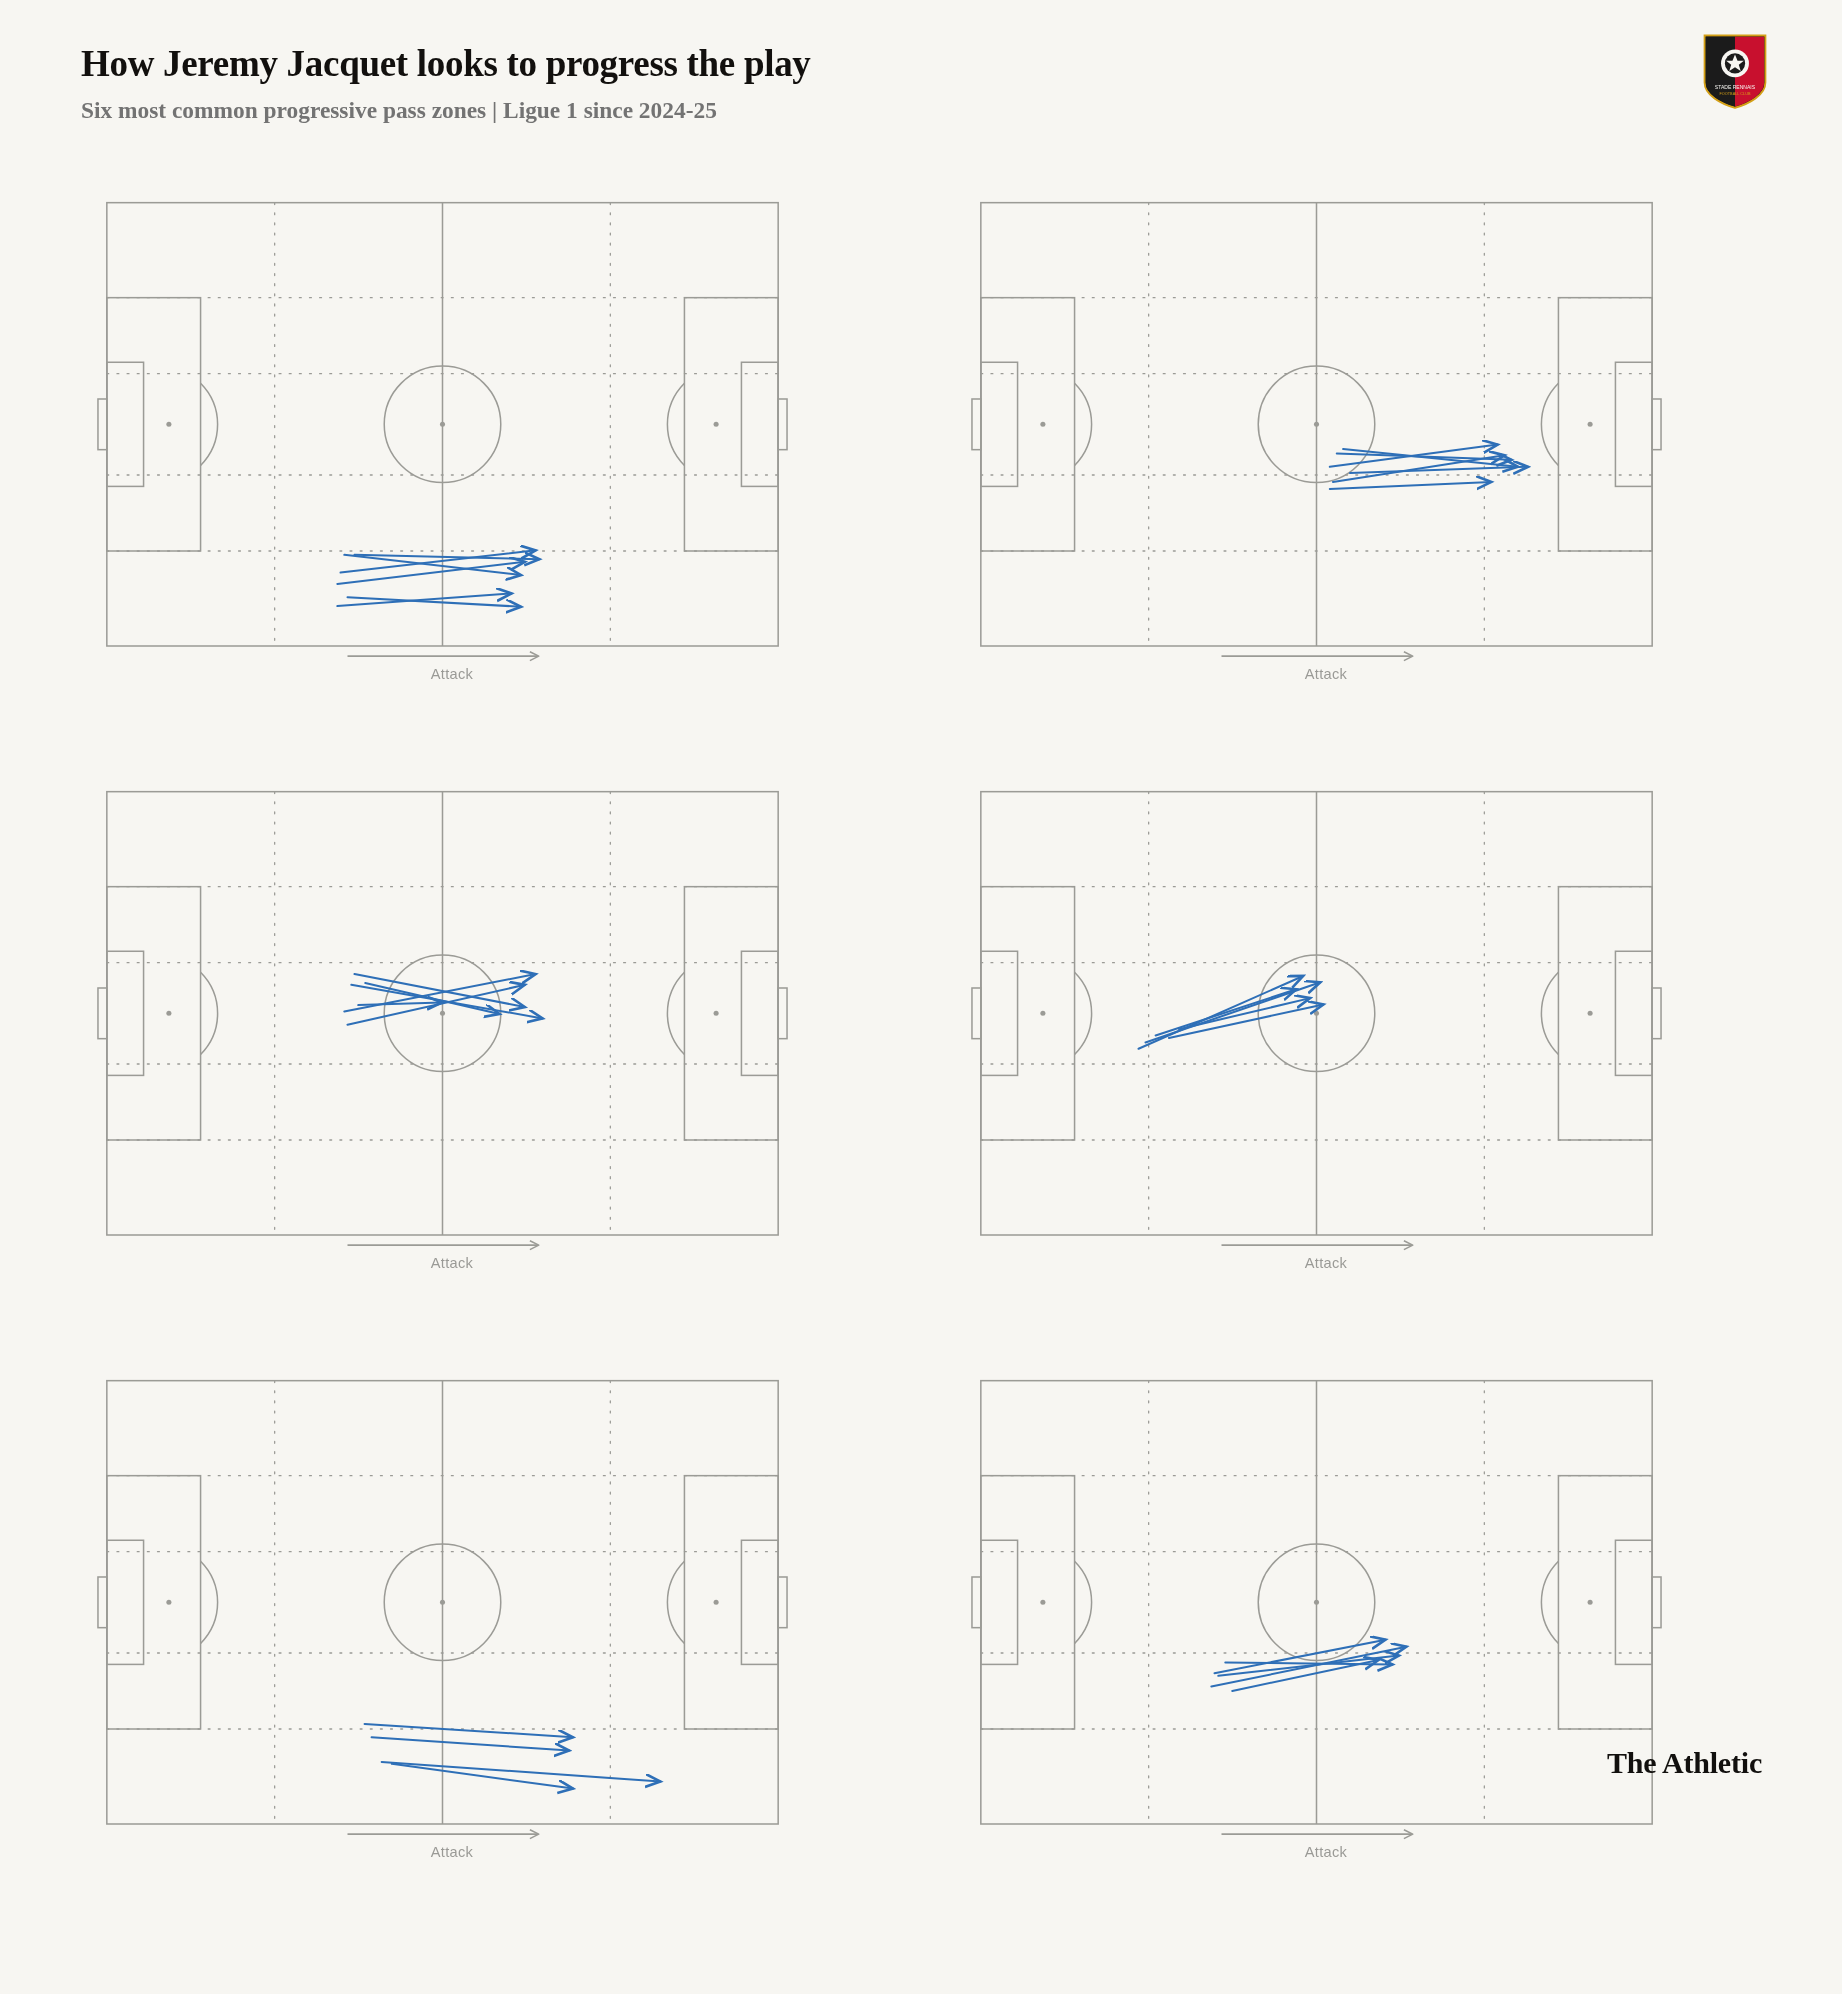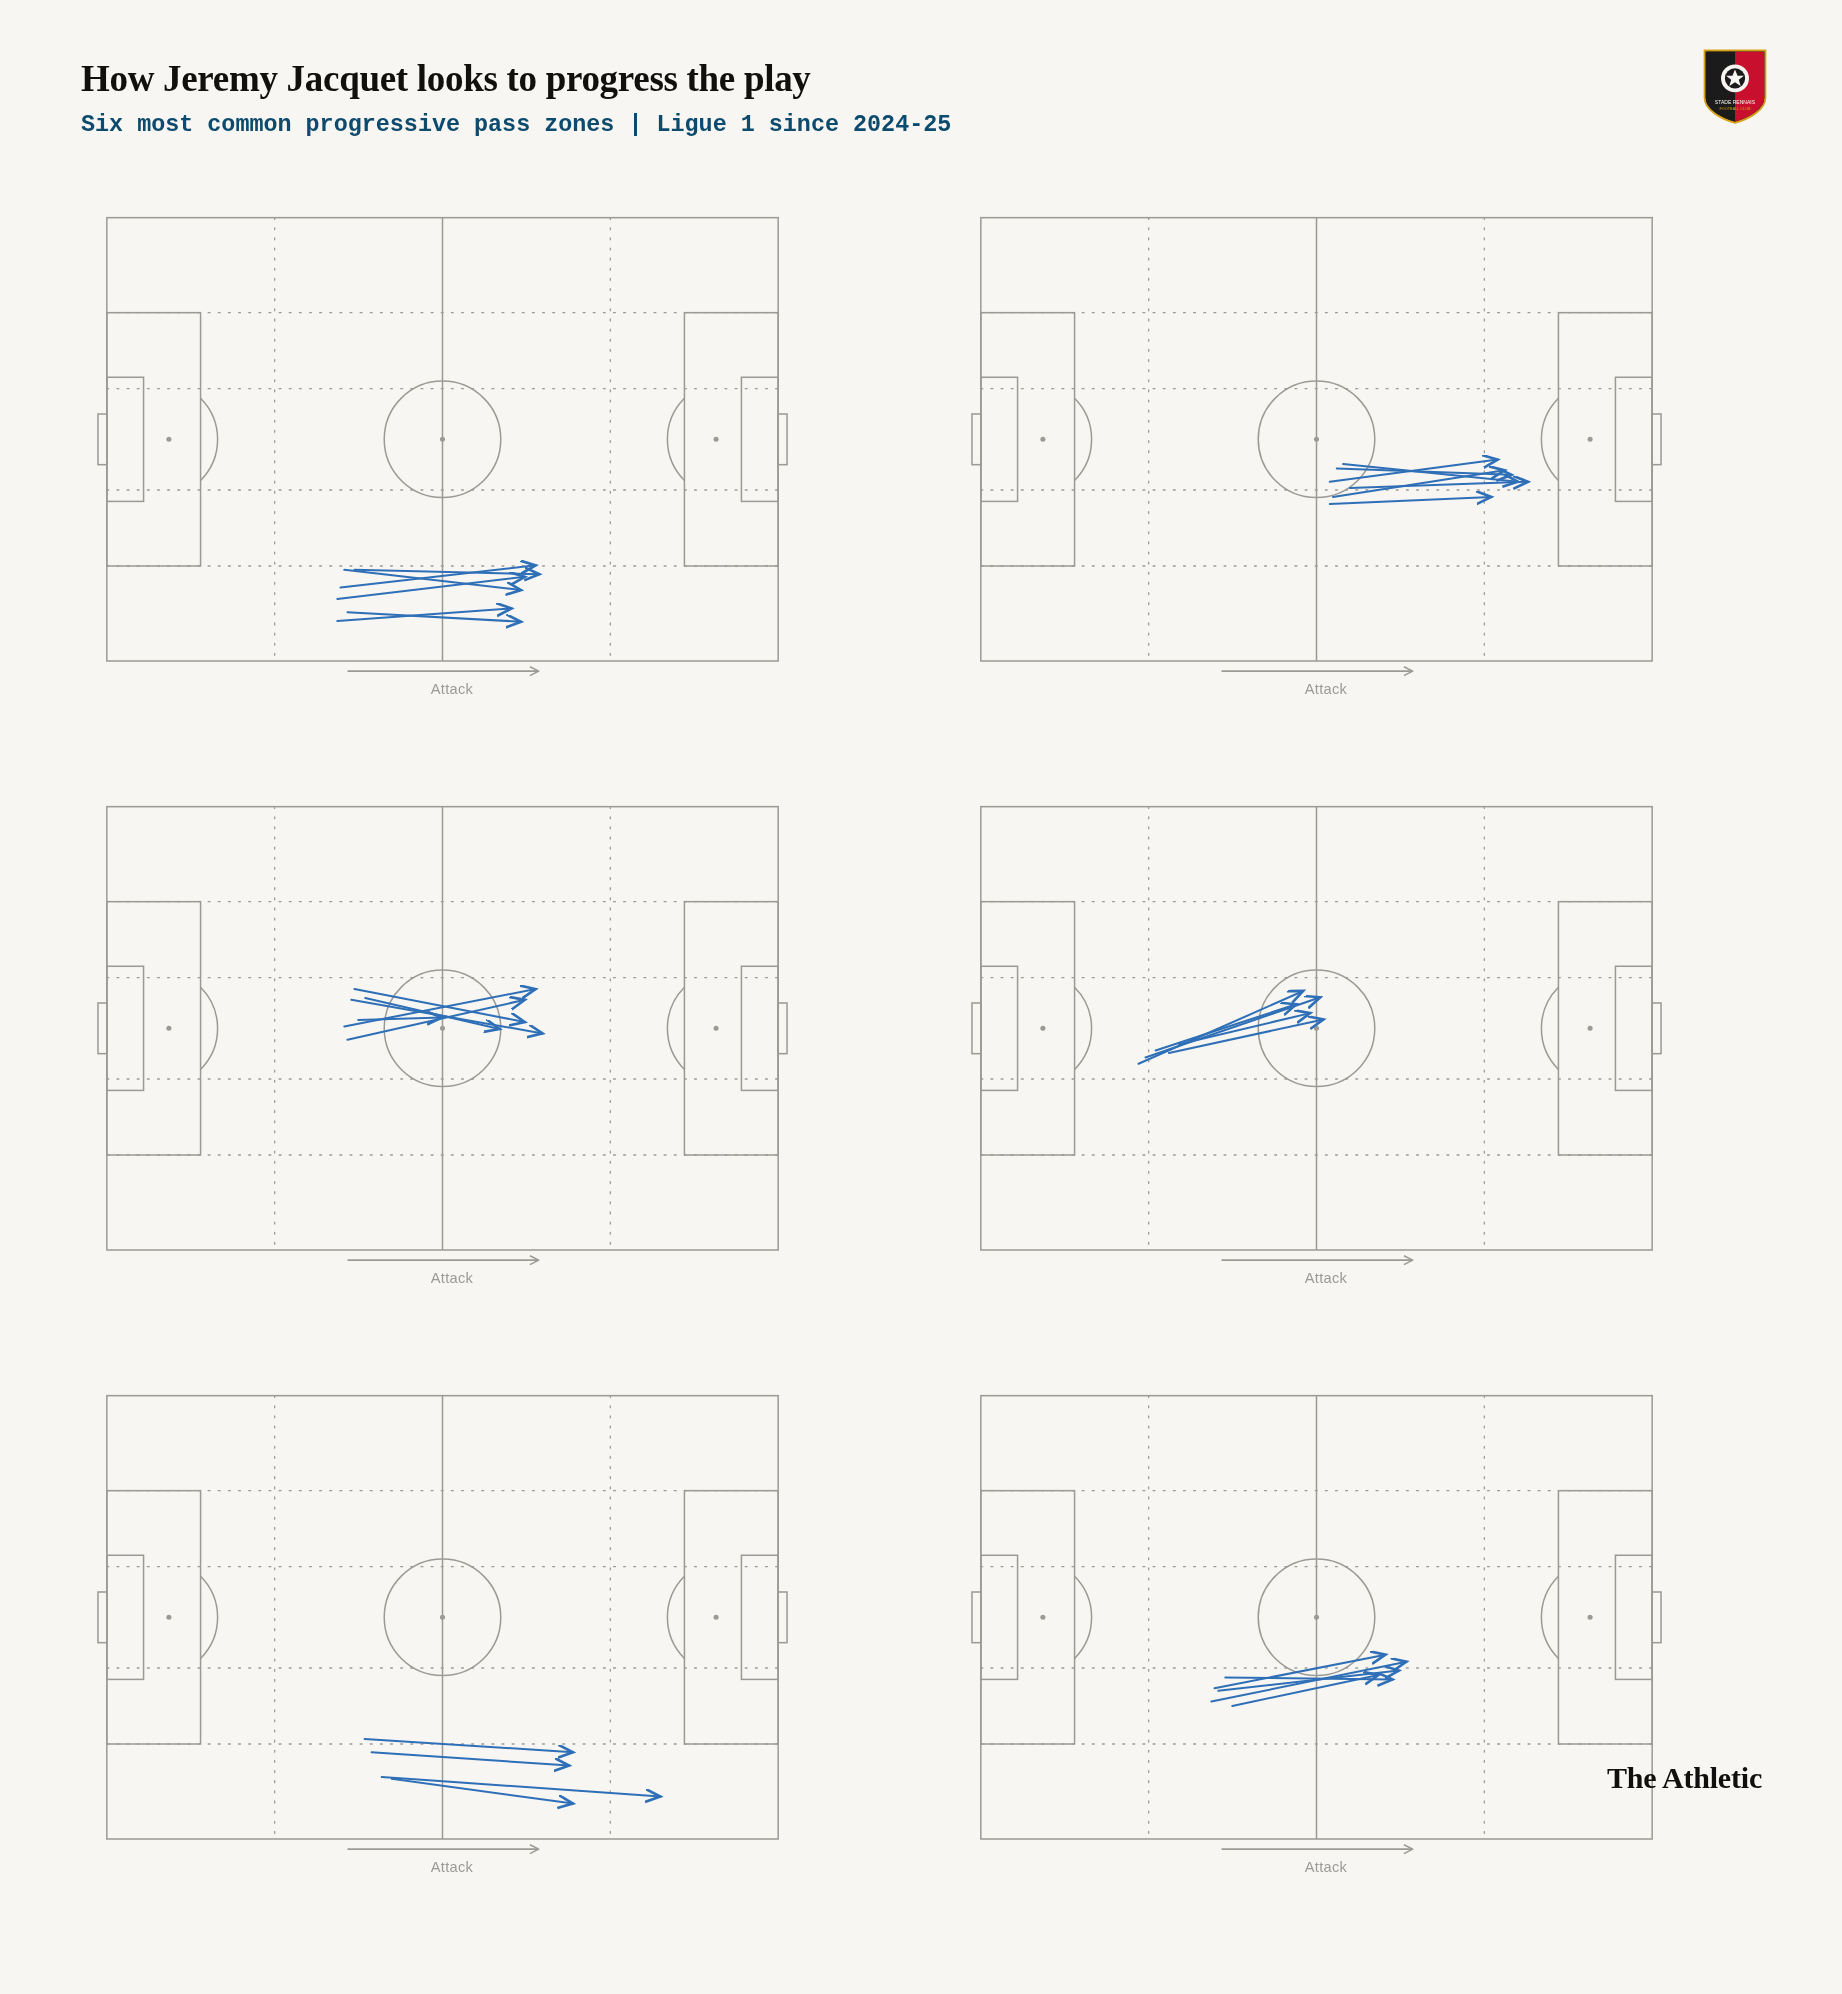--- a/index.html
+++ b/index.html
@@ -14,42 +14,41 @@
     color: #1a1a1a;
     position: relative;
     overflow: hidden;
   }
   .page {
     position: relative;
     width: 1843px;
     height: 1819px;
     box-sizing: border-box;
     padding: 0;
-    margin-top: 15px;
   }
   .header {
     position: absolute;
     left: 81px;
     top: 44px;
     width: 1457px;
   }
   .title {
     font-family: "Liberation Serif", serif;
     font-weight: bold;
     font-size: 37px;
     letter-spacing: -0.3px;
     color: #12100e;
     margin: 0 0 12.7px 0;
     line-height: 1.1;
   }
   .subtitle {
-    font-family: Liberation Mono, monospace;
+    font-family: Liberation Serif, serif;
     font-weight: bold;
     font-size: 23.4px;
-    color: #0c4a6e;
+    color: #737373;
     margin: 0;
     line-height: 1.15;
   }
   .crest {
     position: absolute;
     right: 75px;
     top: 33px;
     width: 66px;
     height: 76px;
   }

